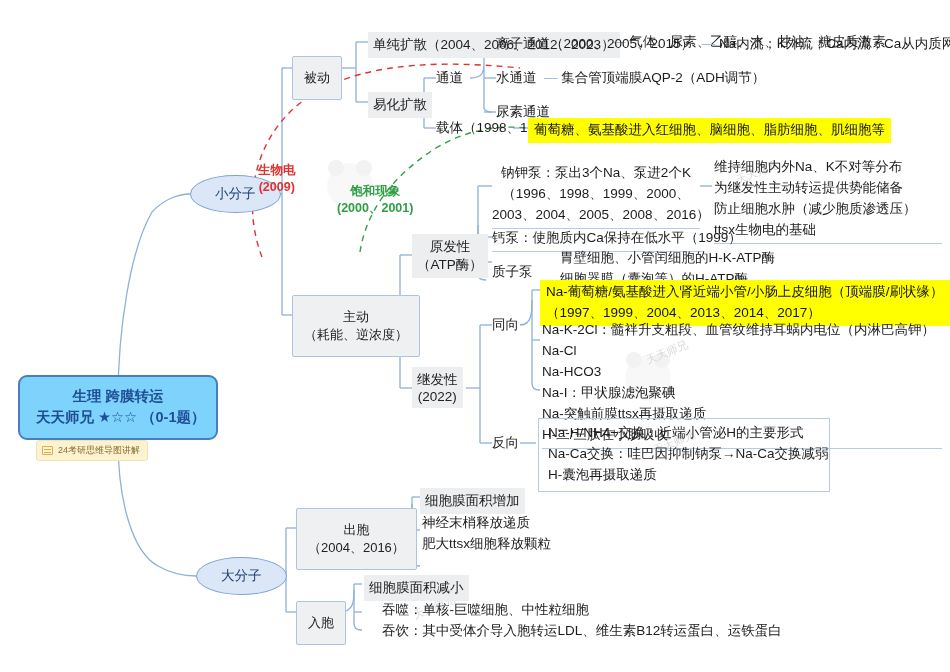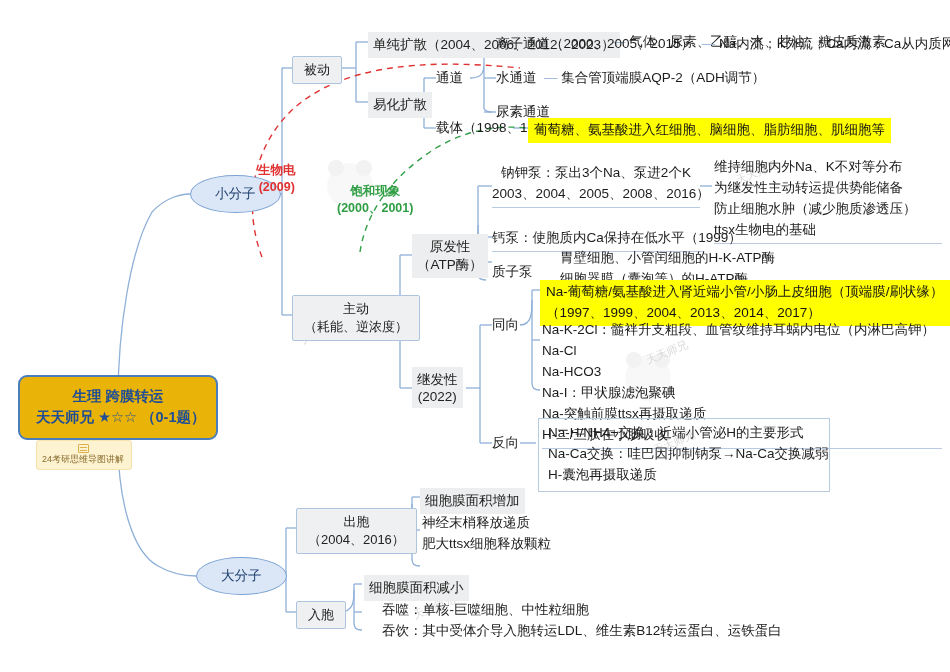--- a/index.html
+++ b/index.html
@@ -17,38 +17,38 @@
   }
   svg#wires {
     position: absolute; left: 0; top: 0;
     width: 950px; height: 672px;
     pointer-events: none;
   }
   .node { position: absolute; white-space: nowrap; }
 
   
   .root {
-    background: #eab308;
+    background: #7dd3fc;
     border: 2px solid #4a7ebb;
     border-radius: 9px;
     color: #1f4e96;
     font-weight: bold;
     font-size: 14.5px;
     line-height: 1.45;
     text-align: center;
     padding: 9px 16px 10px 16px;
   }
   .badge {
     background: #fdf3d0;
     border: 1px solid #f3e3ae;
     border-radius: 3px;
     color: #8a6d2f;
     font-size: 9px;
     padding: 3px 7px 3px 5px;
-    display: flex; align-items: center;  flex-direction: column;
+    display: flex; align-items: center; gap: 5px;
   }
   .badge-ic {
     width: 11px; height: 9px;
     border: 1.3px solid #e0ae4a;
     border-radius: 1px;
     position: relative; flex: none;
   }
   .badge-ic:before, .badge-ic:after {
     content:""; position:absolute; left:1px; right:1px; height:1.3px; background:#e0ae4a;
   }
@@ -66,21 +66,21 @@
     text-align: center;
   }
   
   .boxed {
     background: #eef0f2;
     border: 1px solid #adc3de;
     color: #222;
     font-size: 13px;
     line-height: 1.4;
     text-align: center;
-    padding: 4px 11px;
+    padding: 12px 11px;
     border-radius: 2px;
   }
   
   .grayfill {
     background: #eceeef;
     color: #222;
     font-size: 13.5px;
     padding: 4px 5px;
   }
   
@@ -275,20 +275,21 @@
     <div>（耗能、逆浓度）</div>
   </div>
 
   <div class="node grayfill" style="left:412px; top:234px; text-align:center;">
     <div>原发性</div>
     <div>（ATP酶）</div>
   </div>
 
   <div class="node plain center uline" style="left:492px; top:163px; width:208px;">
     <div>钠钾泵：泵出3个Na、泵进2个K</div>
+    <div>（1996、1998、1999、2000、</div>
     <div>2003、2004、2005、2008、2016）</div>
   </div>
 
   <div class="node plain uline" style="left:714px; top:157px; width:228px;">
     <div>维持细胞内外Na、K不对等分布</div>
     <div>为继发性主动转运提供势能储备</div>
     <div>防止细胞水肿（减少胞质渗透压）</div>
     <div>ttsx生物电的基础</div>
   </div>
 

